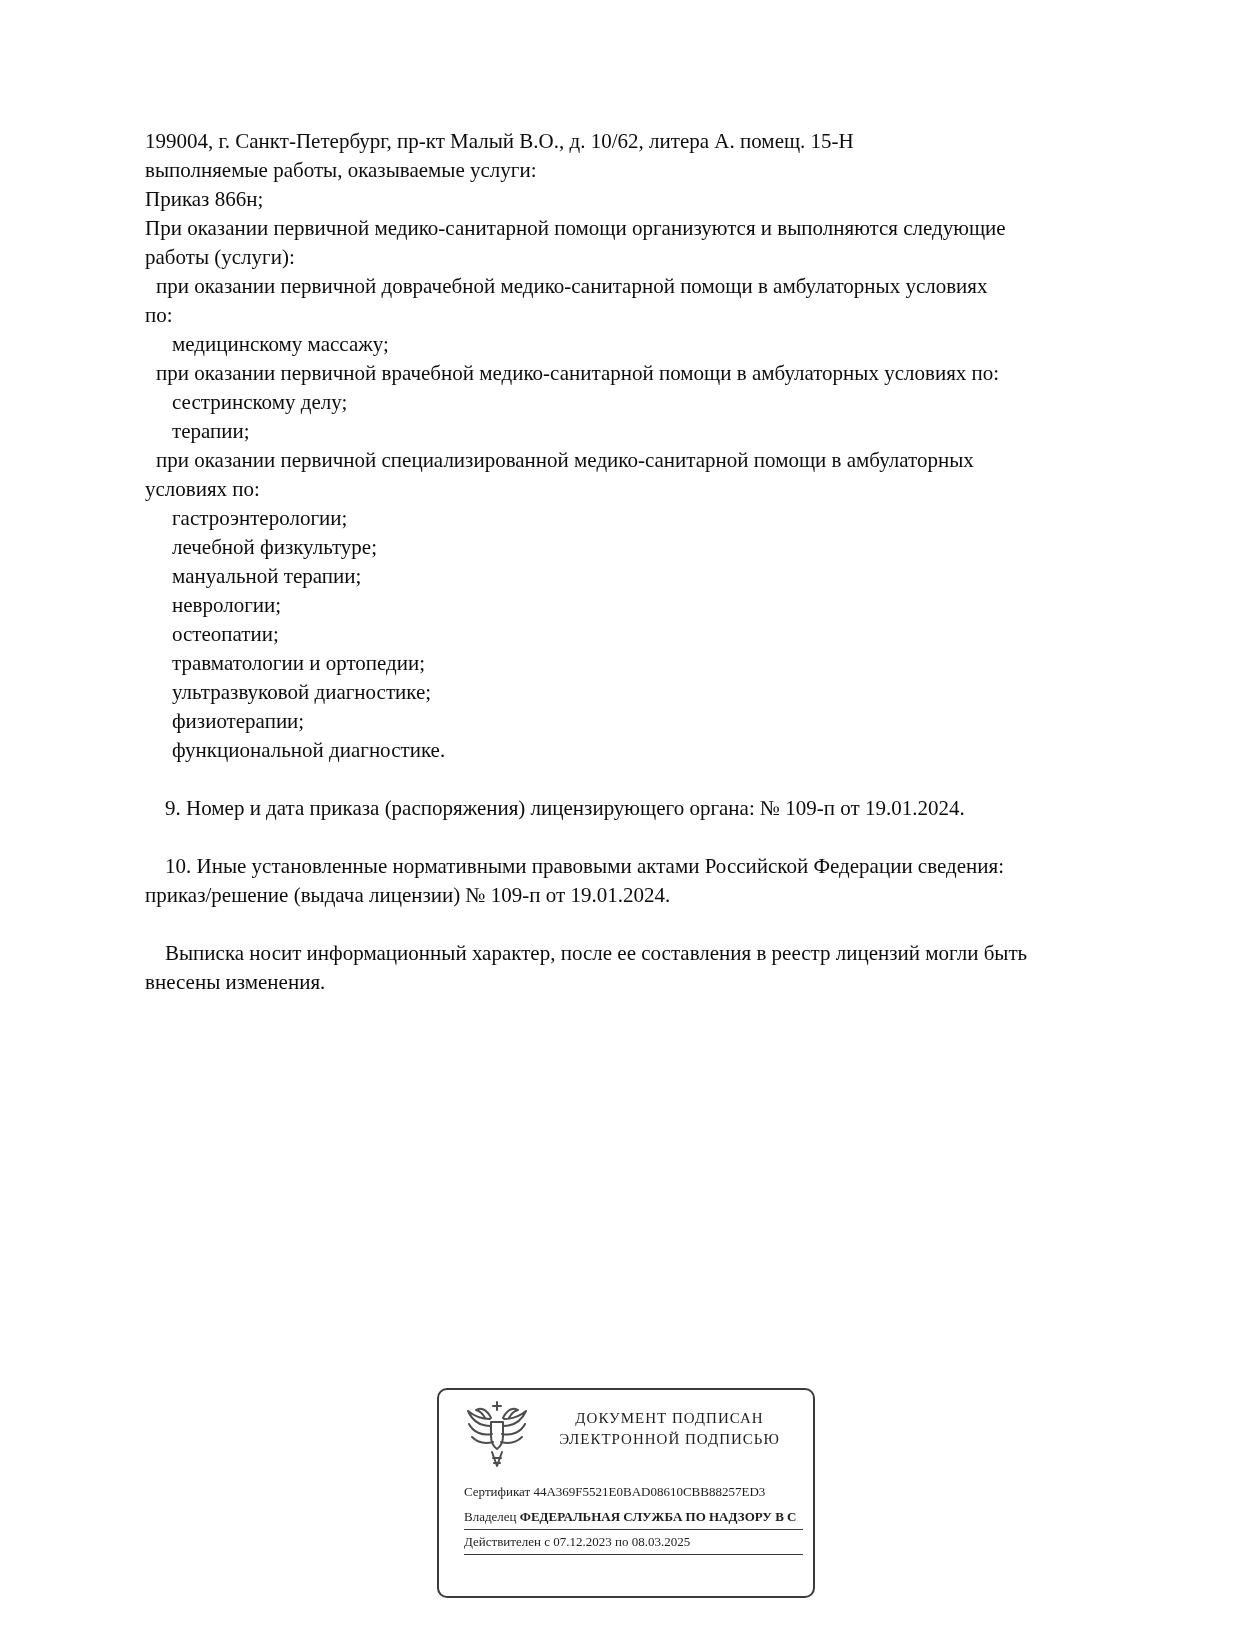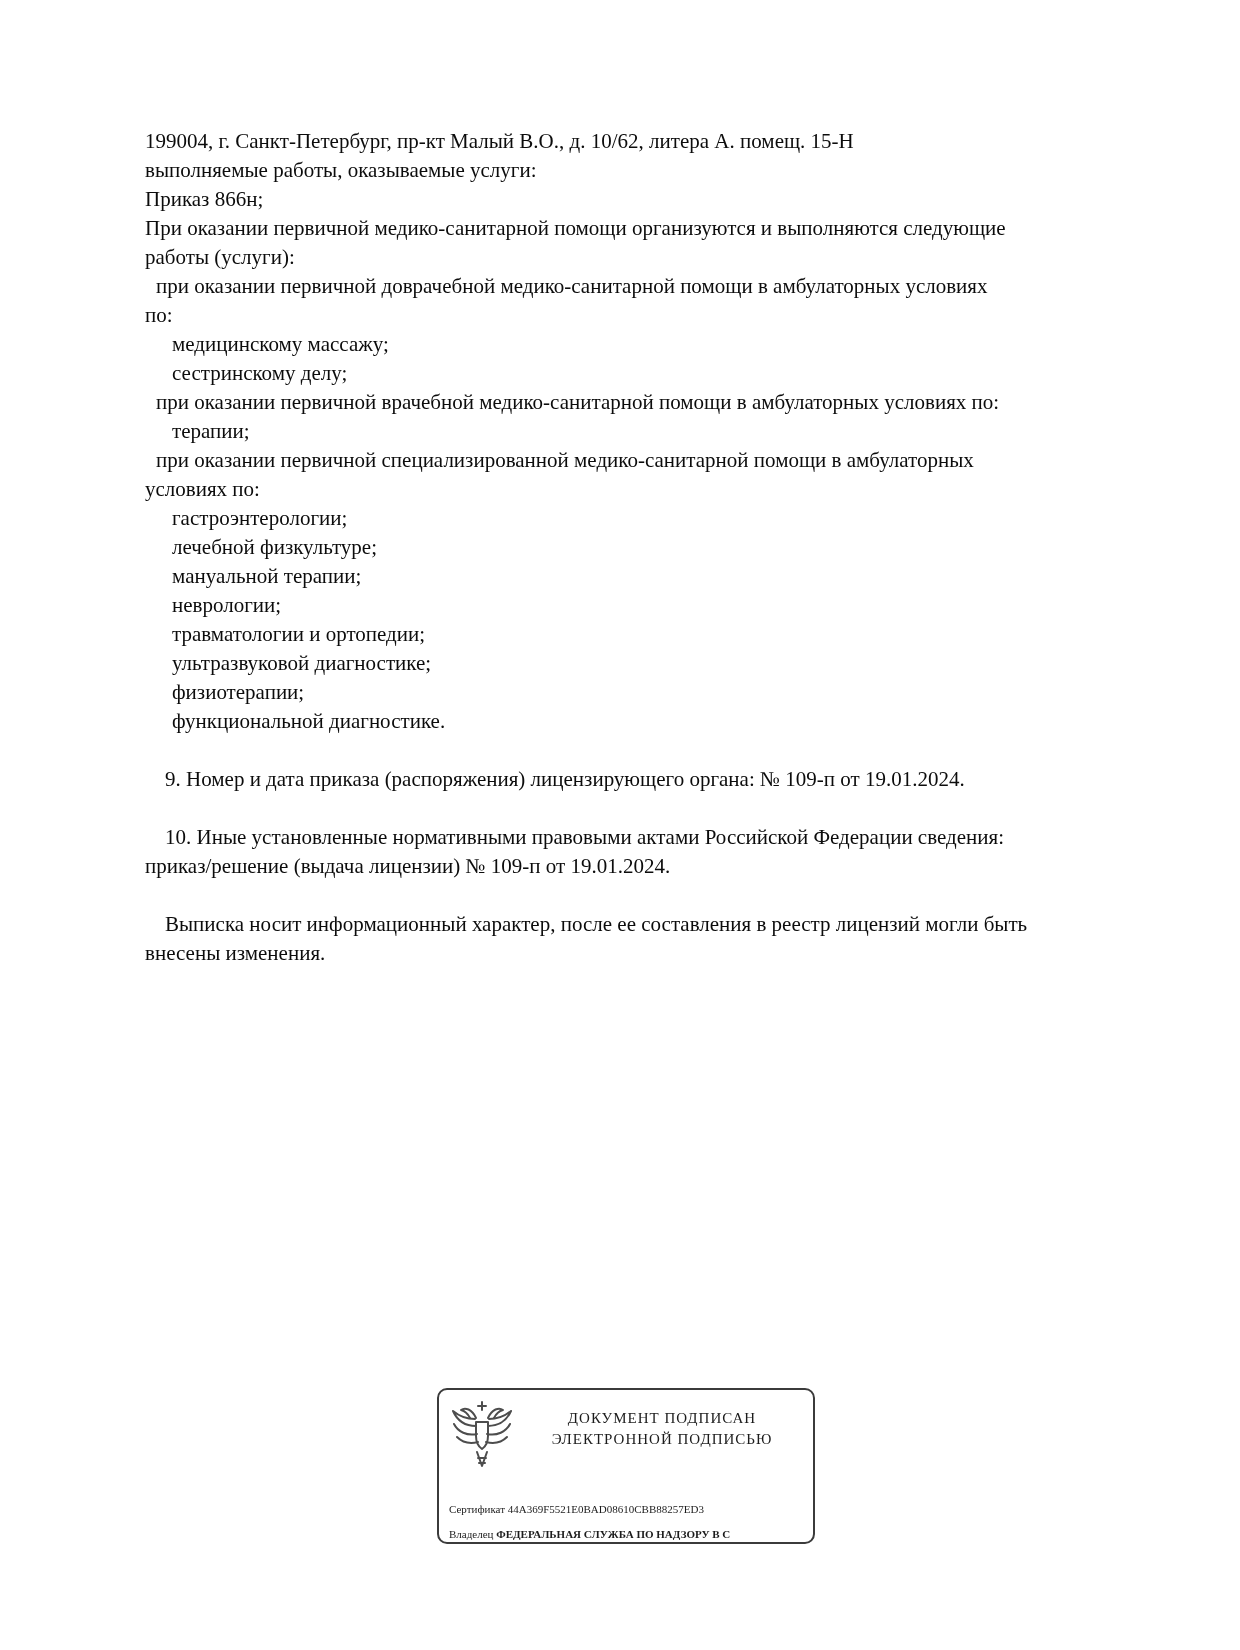--- a/index.html
+++ b/index.html
@@ -22,70 +22,71 @@
   p.line { text-indent: 0; white-space: nowrap; }
   p.ind1 { text-indent: 11px; }
   p.ind2 { text-indent: 27px; }
   p.spaced { margin-top: 29px; margin-left: 20px; }
 
   .stamp {
     position: absolute;
     left: 437px;
     top: 1388px;
     width: 378px;
-    height: 156px;
+    height: 210px;
     border: 2.5px solid #3b3b3b;
     border-radius: 10px;
     background: #ffffff;
-    padding: 6px 10px 4px 10px;
+    padding: 6px 10px 4px 25px;
     overflow: hidden;
   }
   .stamp-header { display: flex; align-items: flex-start; gap: 6px; height: 84px; }
   .emblem { width: 66px; height: 84px; flex: 0 0 auto; display: block; }
   .stamp-titles {
     flex: 1;
     text-align: center;
     padding-top: 12px;
     font-size: 15px;
     line-height: 21px;
     letter-spacing: 1px;
     color: #1c1c1c;
   }
   .stamp-rows {
-    margin-top: 17px;
-    font-size: 11px;
+    margin-top: 0;
+    font-size: 13px;
     line-height: 24px;
     white-space: nowrap;
     color: #1c1c1c;
   }
   .stamp-rows .row { height: 25px; overflow: hidden; }
   .row-underline { border-bottom: 1px solid #3b3b3b; }
   .owner-value { font-weight: bold; }
 </style>
 </head>
 <body>
 
 <div class="text-block">
   <p class="line">199004, г. Санкт-Петербург, пр-кт Малый В.О., д. 10/62, литера А. помещ. 15-Н</p>
   <p class="line">выполняемые работы, оказываемые услуги:</p>
   <p class="line">Приказ 866н;</p>
   <p class="line">При оказании первичной медико-санитарной помощи организуются и выполняются следующие</p>
   <p class="line">работы (услуги):</p>
   <p class="line ind1">при оказании первичной доврачебной медико-санитарной помощи в амбулаторных условиях</p>
   <p class="line">по:</p>
   <p class="line ind2">медицинскому массажу;</p>
+  <p class="line ind1">при оказании первичной врачебной медико-санитарной помощи в амбулаторных условиях по:</p>
   <p class="line ind2">сестринскому делу;</p>
-  <p class="line ind1">при оказании первичной врачебной медико-санитарной помощи в амбулаторных условиях по:</p>
   <p class="line ind2">терапии;</p>
   <p class="line ind1">при оказании первичной специализированной медико-санитарной помощи в амбулаторных</p>
   <p class="line">условиях по:</p>
   <p class="line ind2">гастроэнтерологии;</p>
   <p class="line ind2">лечебной физкультуре;</p>
   <p class="line ind2">мануальной терапии;</p>
   <p class="line ind2">неврологии;</p>
+  <p class="line ind2">остеопатии;</p>
   <p class="line ind2">травматологии и ортопедии;</p>
   <p class="line ind2">ультразвуковой диагностике;</p>
   <p class="line ind2">физиотерапии;</p>
   <p class="line ind2">функциональной диагностике.</p>
 
   <p class="line spaced">9. Номер и дата приказа (распоряжения) лицензирующего органа: № 109-п от 19.01.2024.</p>
   <p class="line spaced">10. Иные установленные нормативными правовыми актами Российской Федерации сведения:</p>
   <p class="line">приказ/решение (выдача лицензии) № 109-п от 19.01.2024.</p>
   <p class="line spaced">Выписка носит информационный характер, после ее составления в реестр лицензий могли быть</p>
   <p class="line">внесены изменения.</p>

